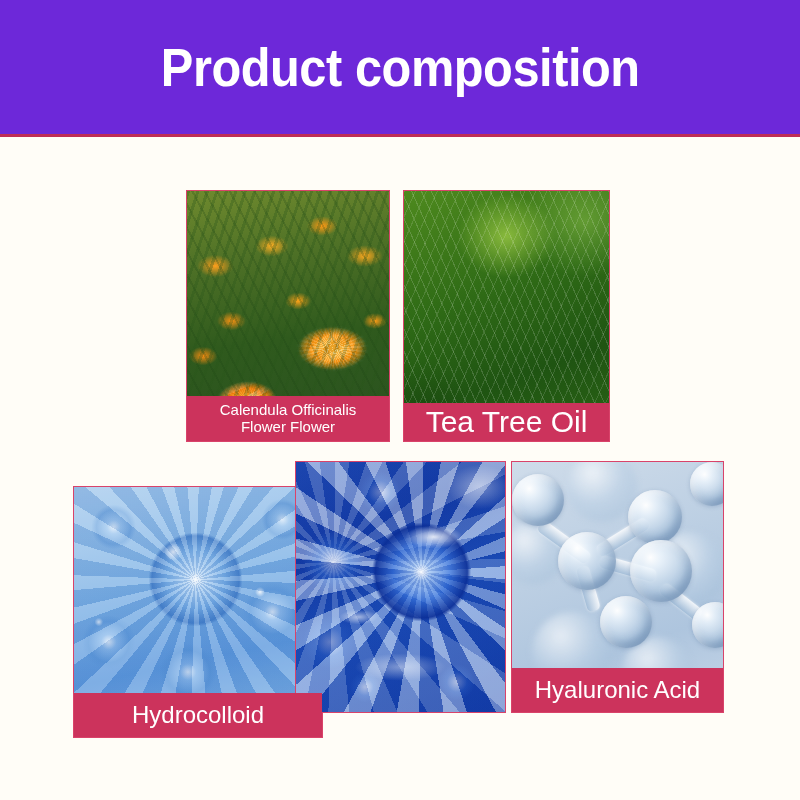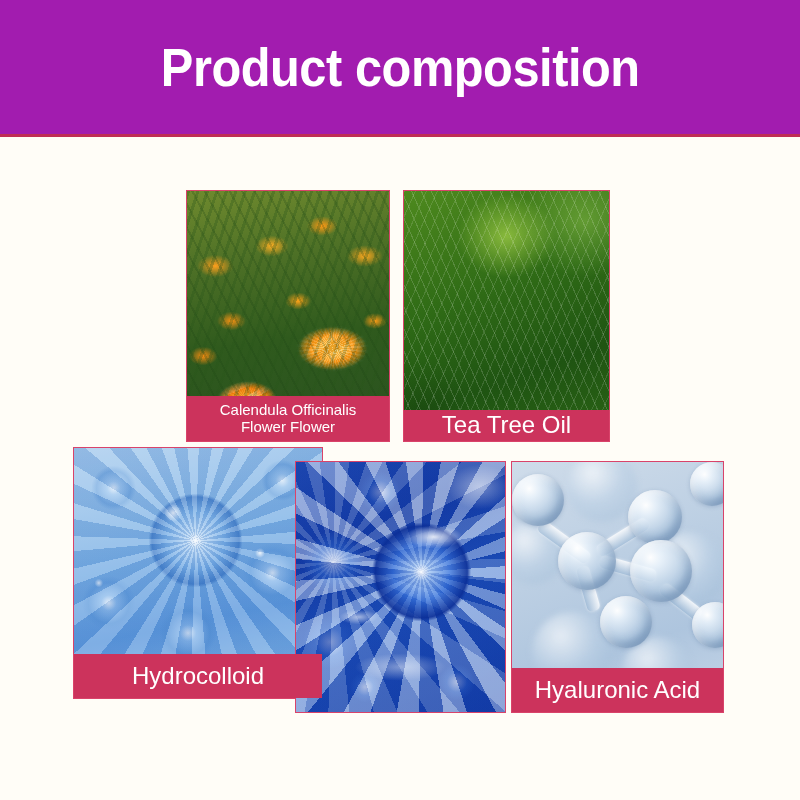--- a/index.html
+++ b/index.html
@@ -15,21 +15,21 @@
     position: relative;
   }
 
   
   .header-banner {
     position: absolute;
     left: 0;
     top: 0;
     width: 800px;
     height: 137px;
-    background: #a21caf;
+    background: #6d28d9;
     border-bottom: 3px solid #bf2d55;
     box-sizing: border-box;
     display: flex;
     align-items: center;
     justify-content: center;
   }
   .header-title {
     color: #ffffff;
     font-size: 53px;
     font-weight: bold;
@@ -81,28 +81,28 @@
     height: 45px;
     font-size: 15px;
   }
   #card-teatree {
     left: 403px;
     top: 190px;
     width: 207px;
     height: 252px;
   }
   #card-teatree .card-label {
-    height: 31px;
-    font-size: 24px;
+    height: 38px;
+    font-size: 30px;
   }
 
   
   #card-hydrocolloid {
     left: 73px;
-    top: 447px;
+    top: 486px;
     width: 250px;
     height: 252px;
   }
   #card-hyaluronic {
     left: 295px;
     top: 461px;
     width: 211px;
     height: 252px;
   }
   #card-salicylic {

